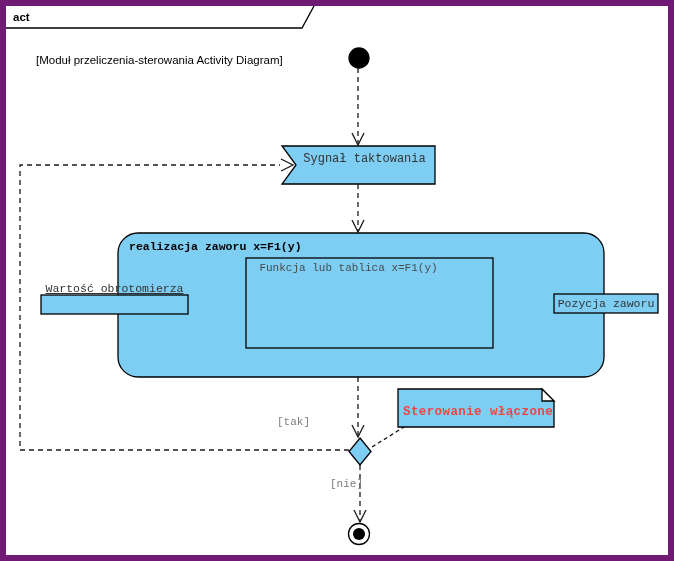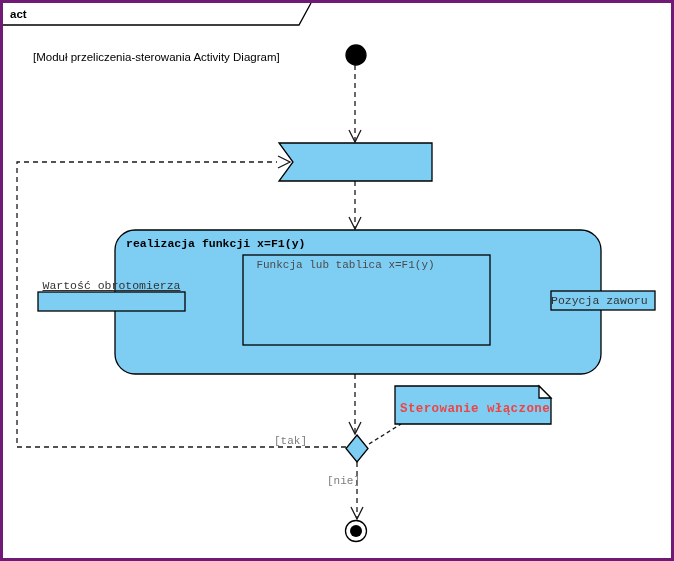--- a/index.html
+++ b/index.html
@@ -1,20 +1,20 @@
 <!DOCTYPE html>
 <html><head>
 <meta charset="utf-8">
 <style>
   html,body{margin:0;padding:0;background:#fff;}
   .canvas{
     position:relative;
     width:674px;height:561px;
     box-sizing:border-box;
-    border:3px solid #701a75;
+    border:6px solid #701a75;
     background:#fff;
     font-family:"Liberation Mono", monospace;
     overflow:hidden;
   }
   .canvas svg{position:absolute;left:0;top:0;}
   .lbl{
     position:absolute;
     white-space:nowrap;
     color:#333;
     font-size:12px;
@@ -81,27 +81,28 @@
       <circle cx="353" cy="528" r="10.5" fill="#fff"></circle>
       <circle cx="353" cy="528" r="6" fill="#000" stroke="none"></circle>
 
       <path d="M0,22 H296 L308,0" fill="#ffffff"></path>
     </g>
   </svg>
 
   <div class="lbl tab-keyword" style="left:7px;top:5px;">act</div>
   <div class="lbl tab-title" style="left:30px;top:5px;">[Moduł przeliczenia-sterowania Activity Diagram]</div>
 
+  <div class="lbl center" style="left:288px;top:147px;width:141px;">Sygnał taktowania</div>
 
-  <div class="lbl activity-title" style="left:123px;top:234px;">realizacja funkcji x=F1(y)</div>
+  <div class="lbl activity-title" style="left:123px;top:234px;">realizacja zaworu x=F1(y)</div>
 
   <div class="lbl center fn-label" style="left:240px;top:256px;width:205px;">Funkcja lub tablica x=F1(y)</div>
 
   <div class="lbl center pin-label" style="left:35px;top:276px;width:147px;text-decoration:underline;">Wartość obrotomierza</div>
 
-  <div class="lbl center pin-label" style="left:548px;top:291px;width:96px;">Pozycja zaworu</div>
+  <div class="lbl center pin-label" style="left:548px;top:291px;width:104px;">Pozycja zaworu</div>
 
   <div class="lbl note-body" style="left:397px;top:400px;">Sterowanie włączone</div>
 
-  <div class="lbl muted" style="left:271px;top:432px;">[tak]</div>
+  <div class="lbl muted" style="left:271px;top:410px;">[tak]</div>
   <div class="lbl muted" style="left:324px;top:472px;">[nie]</div>
 
 </div>
 
 </body></html>

